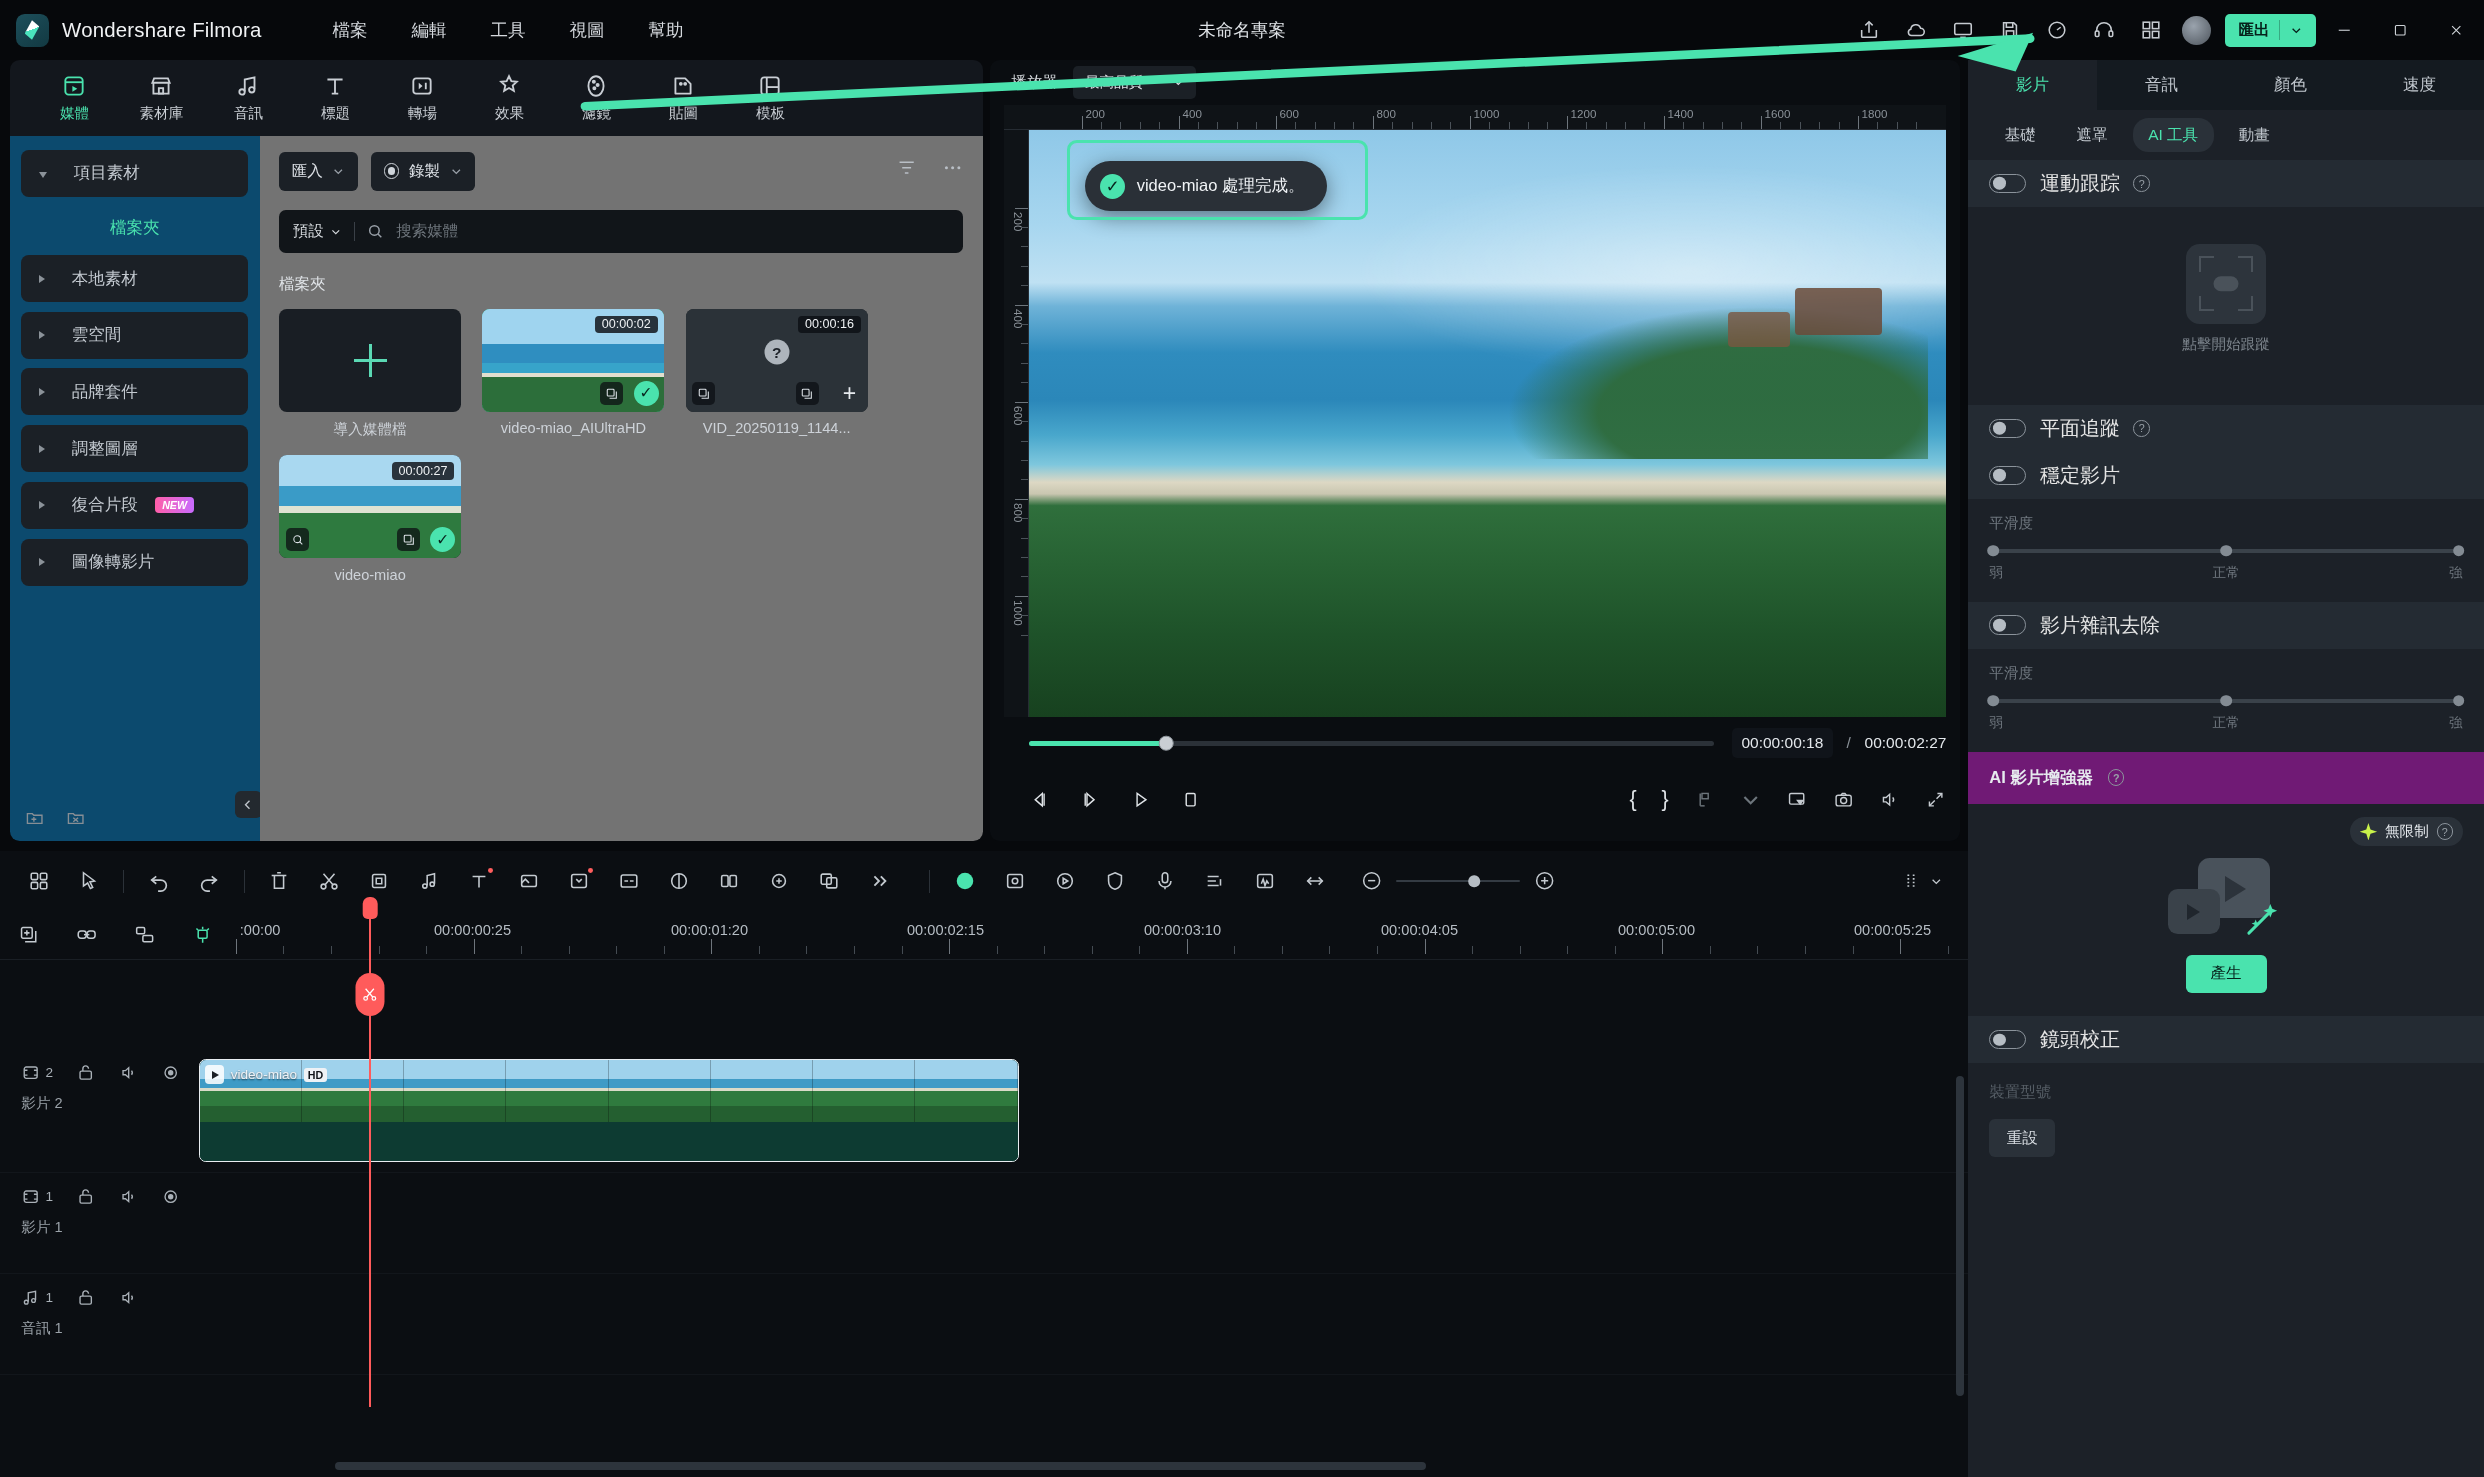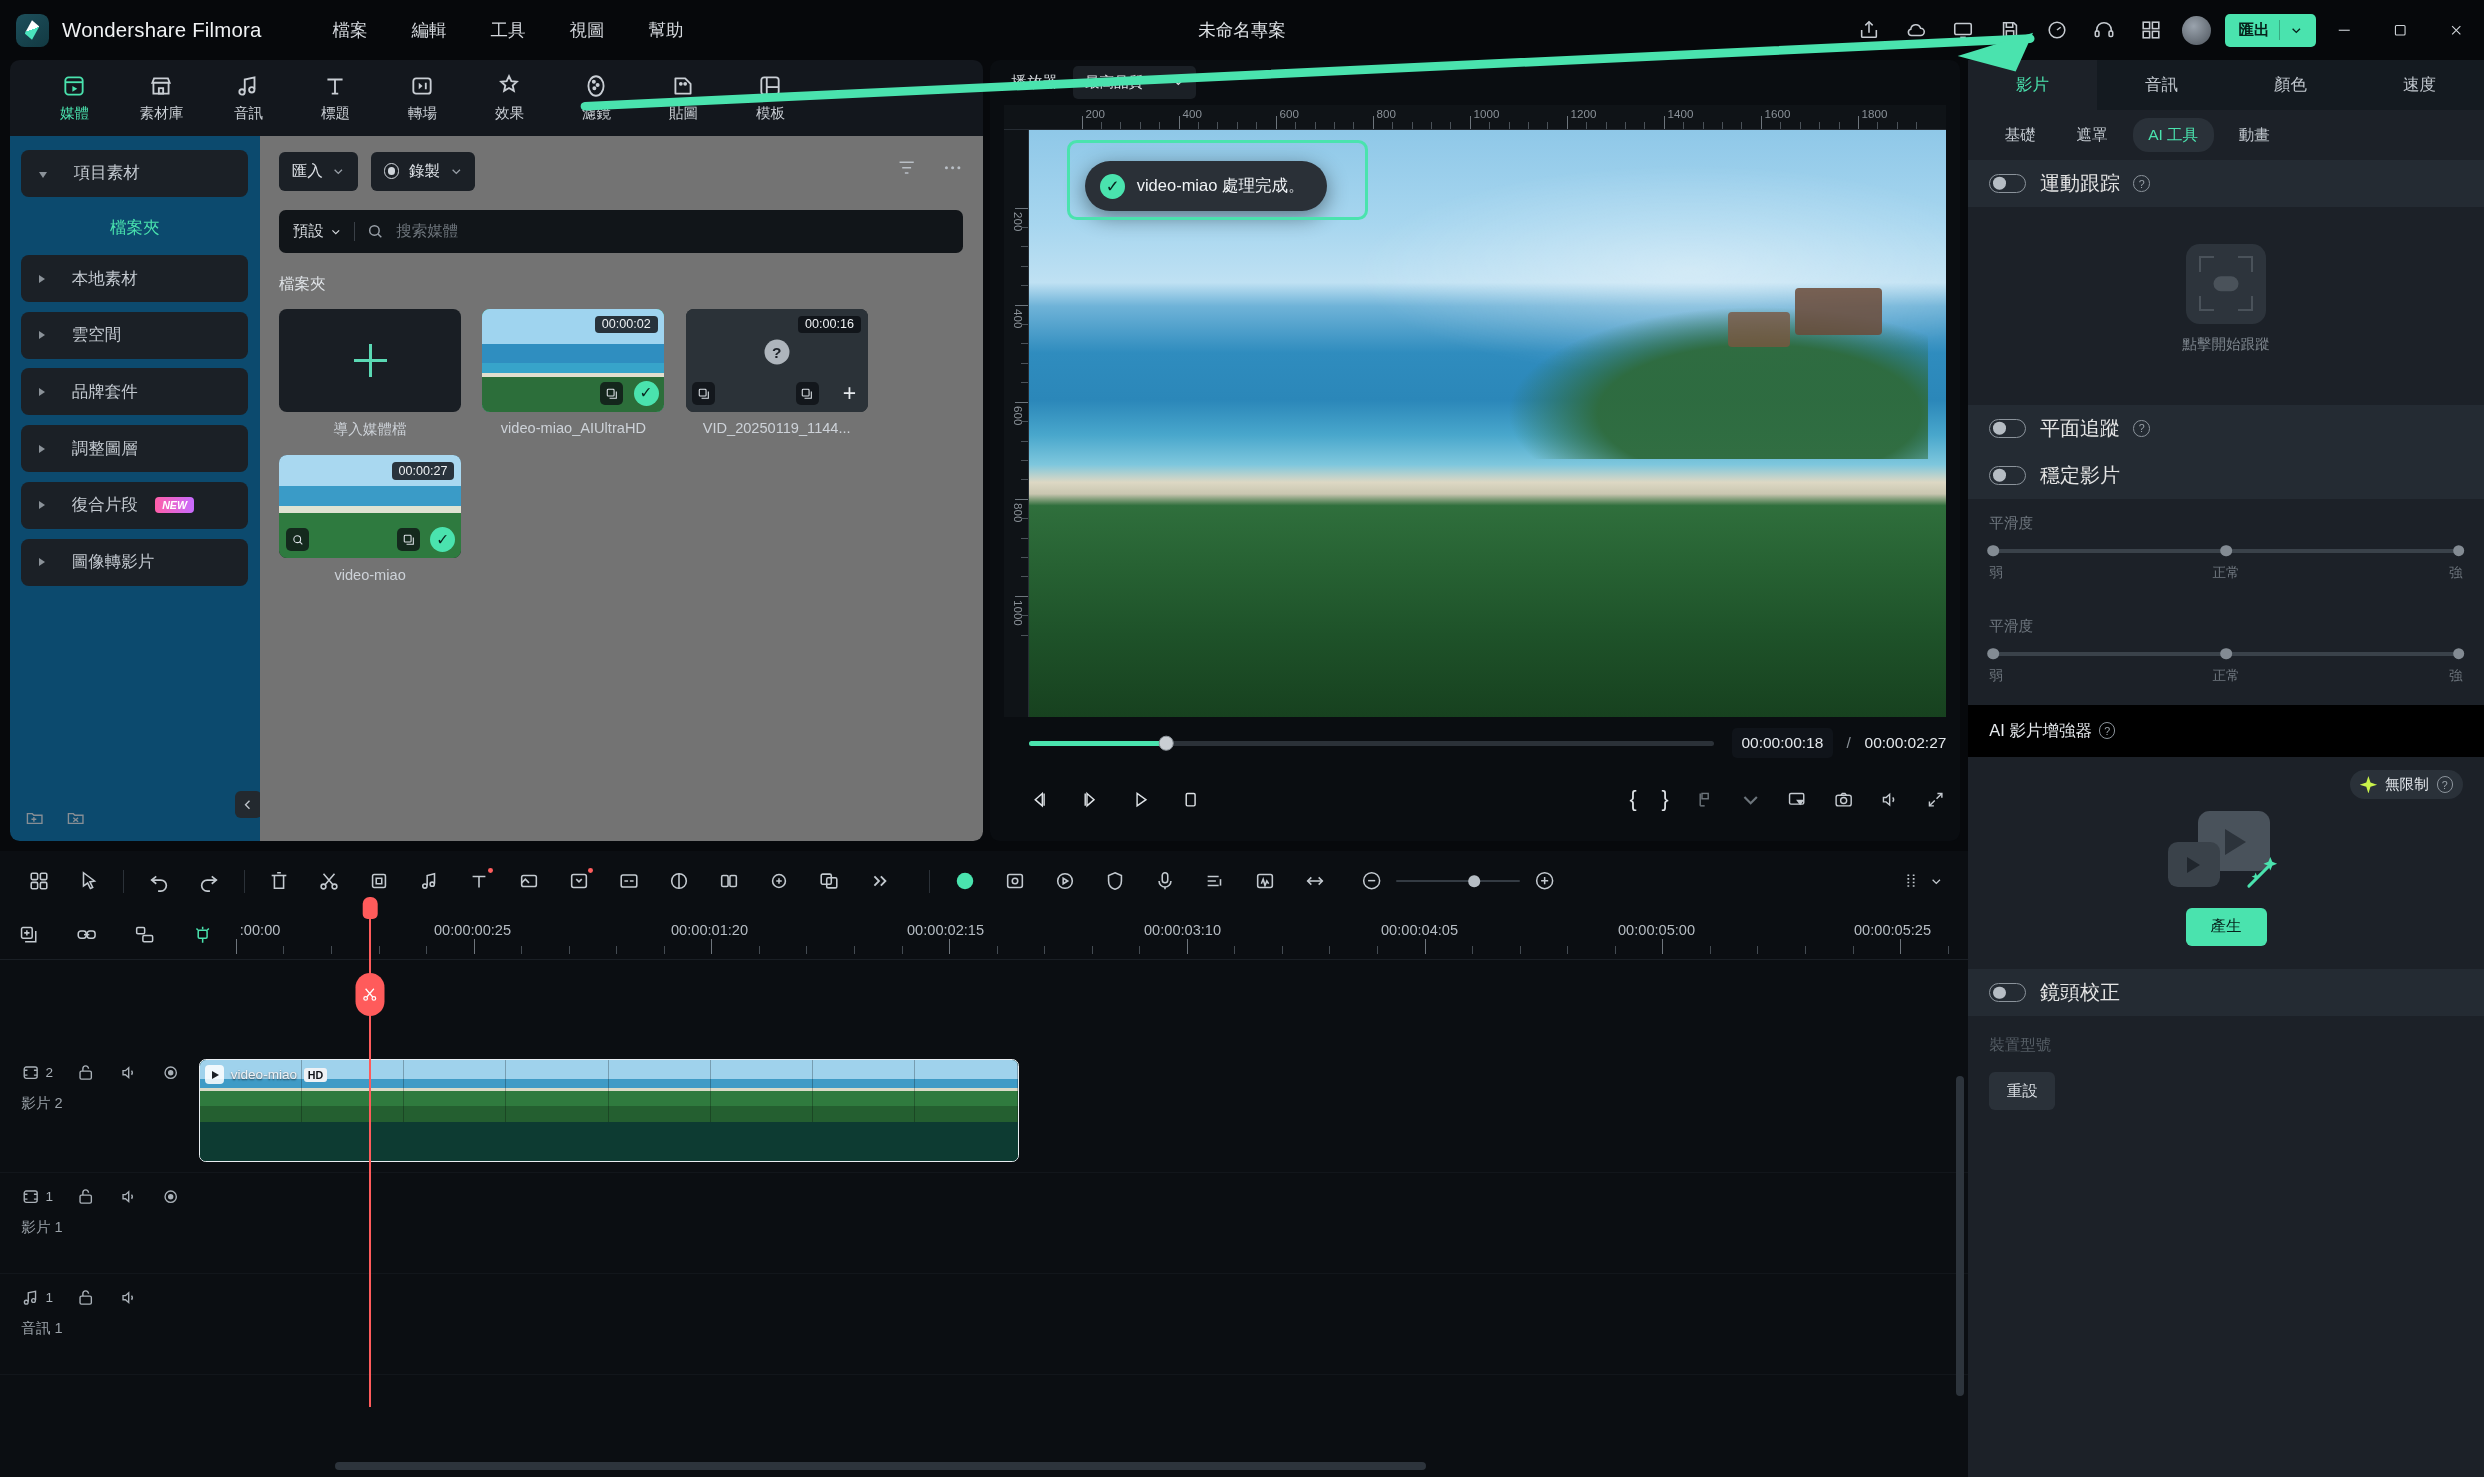--- a/index.html
+++ b/index.html
@@ -266,21 +266,21 @@
   .spark { width: 17.5px; height: 17.5px; background: #c9f24a; clip-path: polygon(50% 0,62% 38%,100% 50%,62% 62%,50% 100%,38% 62%,0 50%,38% 38%); }
   .enh-ico { margin: 41px auto 0 auto; width: 116px; height: 83px; position: relative; }
   .enh-ico .b1 { position:absolute; right: 13.6px; top: 0; width: 72px; height: 60px; border-radius: 11.6px; background:#49525b; }
   .enh-ico .b1::after { content:""; position:absolute; left: 27px; top: 17.5px; border-left: 21.3px solid #2c333b; border-top: 13.6px solid transparent; border-bottom: 13.6px solid transparent; }
   .enh-ico .b2 { position:absolute; left: 0; top: 31px; width: 52px; height: 45px; border-radius: 9.7px; background:#3a424a; }
   .enh-ico .b2::after { content:""; position:absolute; left: 19.4px; top: 14.6px; border-left: 13.6px solid #20262d; border-top: 8.7px solid transparent; border-bottom: 8.7px solid transparent; }
   .enh-ico .wand { position:absolute; right: 1.9px; bottom: 1.9px; width: 39px; height: 39px; }
   .gen-btn { display:block; margin: 13.6px auto 0 auto; background:#4ae3ae; color:#06221b; font-size: 15.5px; border: none; border-radius: 5.8px; padding: 8.7px 25px; font-family: inherit; }
   .dev-label { font-size: 15.5px; color:#555d65; padding: 19.4px 21.3px 9.7px 21.3px; background:#1c2128; }
   .reset-btn { margin: 5.8px 21.3px 0 21.3px; background:#2a3139; color:#d8dde2; font-size: 15.5px; border:none; border-radius: 5.8px; padding: 8.7px 17.5px; font-family: inherit; }
-  .sect-title { height: 52px; display:flex; align-items:center; gap: 7px; padding: 0 21.3px; background:#000000; font-size: 16.5px; color:#e6eaee; }
+  .sect-title { height: 52px; display:flex; align-items:center; gap: 15px; padding: 0 21.3px; background:#701a75; font-size: 16.5px; color:#e6eaee;font-weight:bold; }
 
   
   .timeline { position:absolute; left: 0; top: 851px; width: 1968px; height: 627px; background:#0b0e12; }
   .tl-tools { height: 60px; display:flex; align-items:center; gap: 0px; padding: 0 13.6px; }
   .tlt { width: 50px; height: 43px; display:flex; align-items:center; justify-content:center; color:#c4cad0; position:relative; }
   .tlt svg { width: 22px; height: 22px; }
   .tlt.green { color:#4ae3ae; }
   .tlt .dot { position:absolute; top: 8.7px; right: 11.6px; width: 4.9px; height: 4.9px; border-radius:50%; background:#ff5e5e; }
   .tvdiv { width:1px; height: 23px; background:#2b3138; margin: 0 9.7px; }
   .zoomrow { display:flex; align-items:center; gap: 13.6px; margin-left: 21.3px; }
@@ -895,20 +895,24 @@
         <i style="left:50%"></i>
         <i style="left:100%"></i>
       </div>
       <div class="sl-ends sl-ends-wrap">
         <span>弱</span>
         <span class="mid">正常</span>
         <span>強</span>
       </div>
     </div>
 
+    <div class="rowhead">
+      <span class="toggle"></span>
+      <span class="t">影片雜訊去除</span>
+    </div>
     <div class="slider-block">
       <div class="sl-label">平滑度</div>
       <div class="sl-rail">
         <i style="left:0%"></i>
         <i style="left:50%"></i>
         <i style="left:100%"></i>
       </div>
       <div class="sl-ends sl-ends-wrap">
         <span>弱</span>
         <span class="mid">正常</span>

